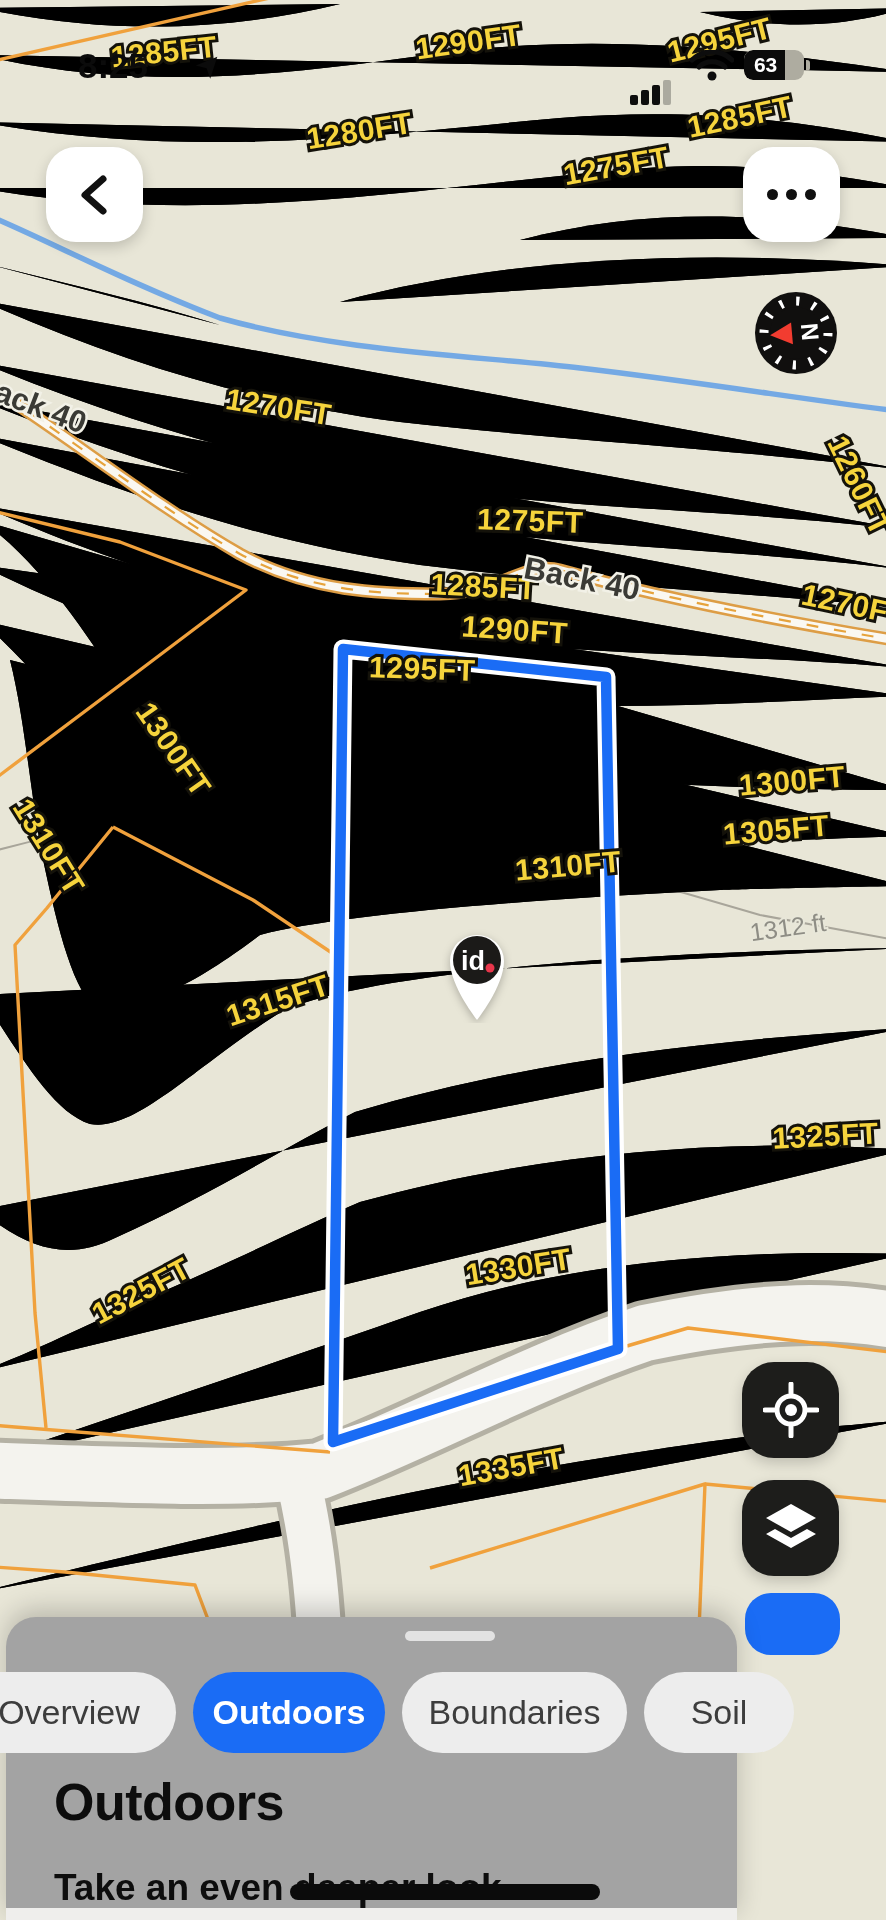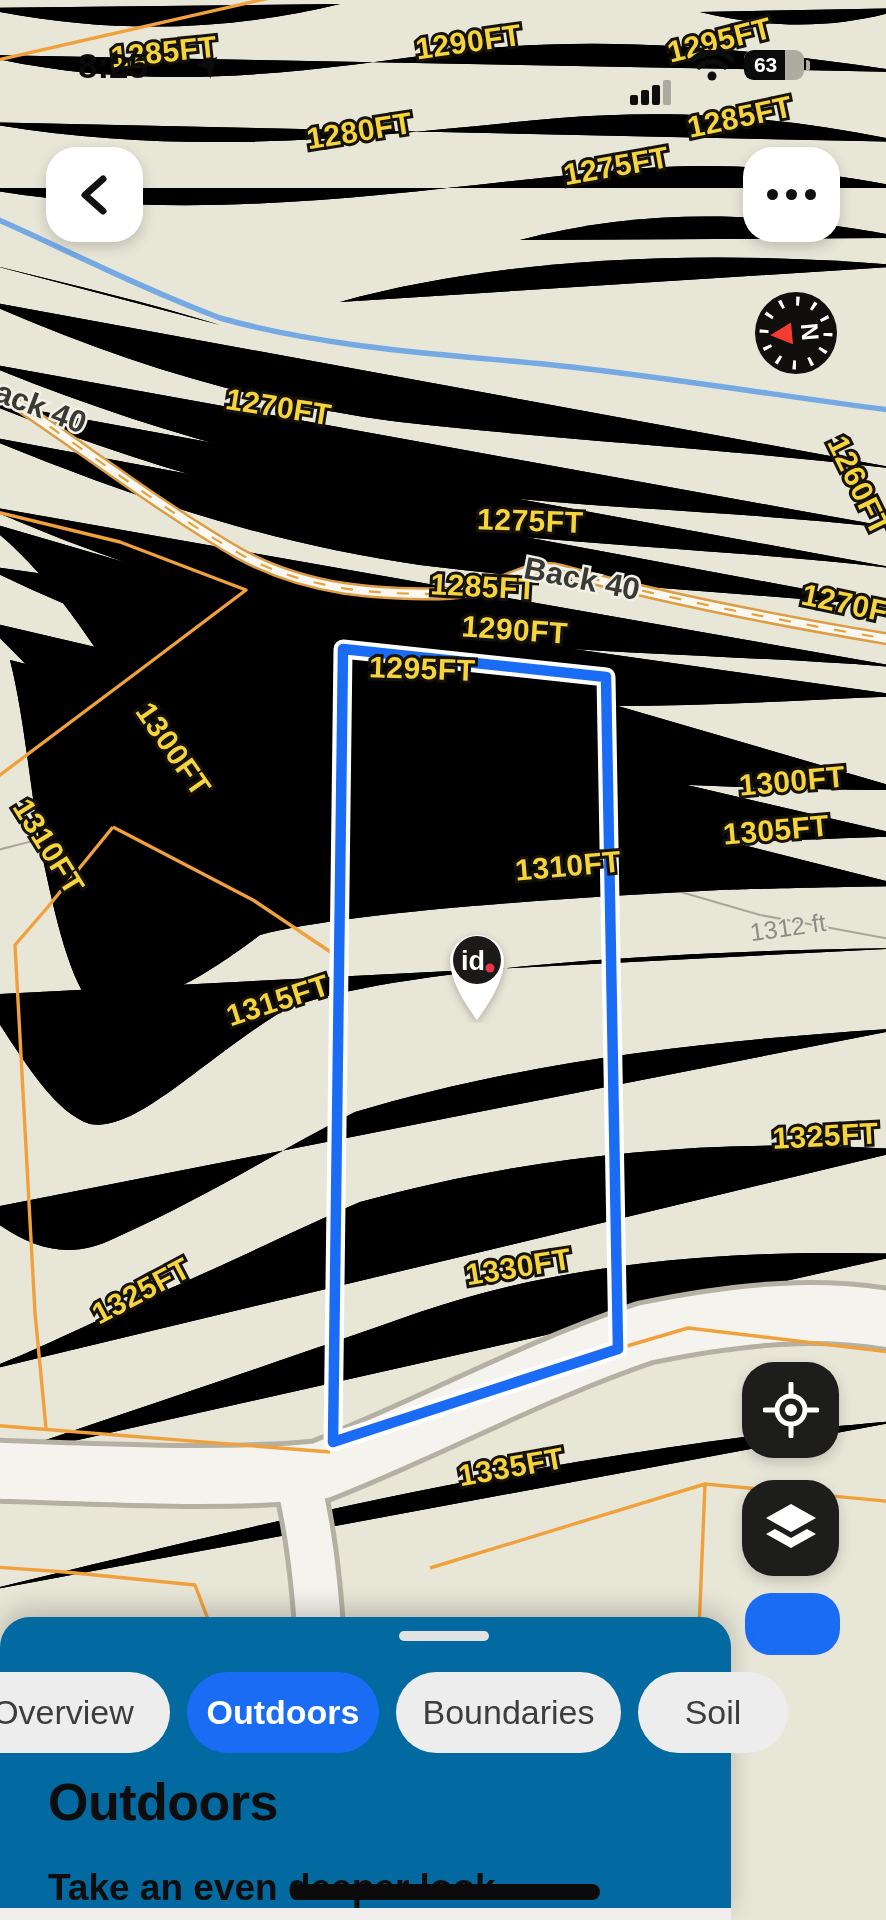--- a/index.html
+++ b/index.html
@@ -55,21 +55,21 @@
   .locate-btn{left:742px;top:1362px;}
   .layers-btn{left:742px;top:1480px;}
   .blue-partial{position:absolute;left:745px;top:1593px;z-index:4;width:95px;height:62px;
                 border-radius:26px;background:#1a6cf5;}
   .compass{position:absolute;left:754px;top:291px;z-index:5;cursor:pointer;}
 
   
   .pin{position:absolute;left:442px;top:928px;z-index:3;}
 
   
-  .sheet{position:absolute;left:0;top:1617px;width:731px;height:303px;z-index:7;background:#0369a1;
+  .sheet{position:absolute;left:6px;top:1617px;width:731px;height:303px;z-index:7;background:#a3a3a3;
          border-radius:30px 30px 0 0;box-shadow:0 -8px 26px rgba(0,0,0,.20);}
   .handle{position:absolute;left:399px;top:14px;width:90px;height:10px;border-radius:5px;background:#e2e2e2;}
   .tabs{position:absolute;left:-44px;top:55px;display:flex;gap:17px;}
   .chip{height:81px;border-radius:41px;background:#ededed;display:flex;align-items:center;justify-content:center;
         font-size:34px;font-weight:500;color:#3d3d3d;cursor:pointer;flex:0 0 auto;}
   .chip.active{background:#1a6cf5;color:#fff;font-weight:600;}
   .c-overview{width:214px;}.c-water{width:144px;}.c-outdoors{width:192px;}
   .c-boundaries{width:225px;}.c-soil{width:150px;}
   .sheet-heading{position:absolute;left:48px;top:155px;font-size:52px;font-weight:800;color:#0d0d0d;
                  letter-spacing:-.5px;}

